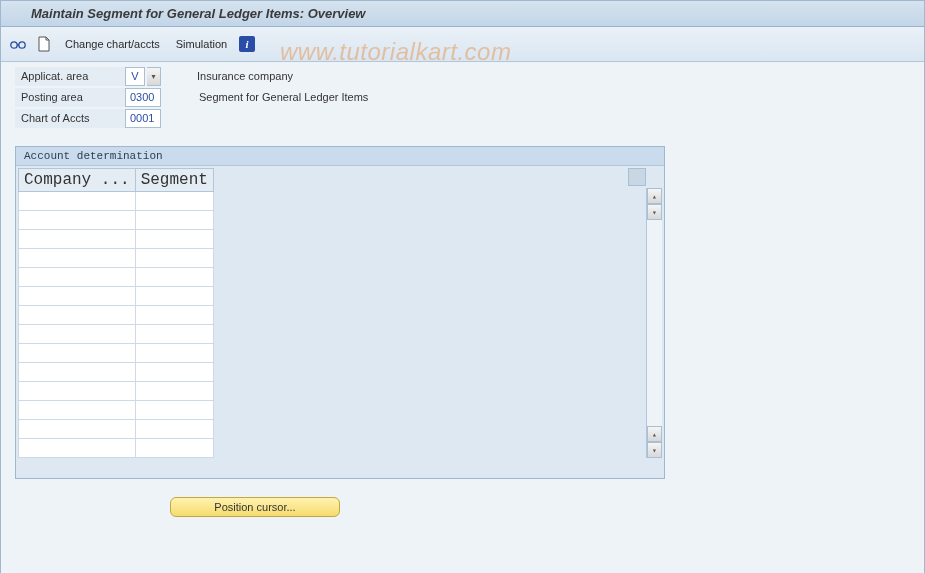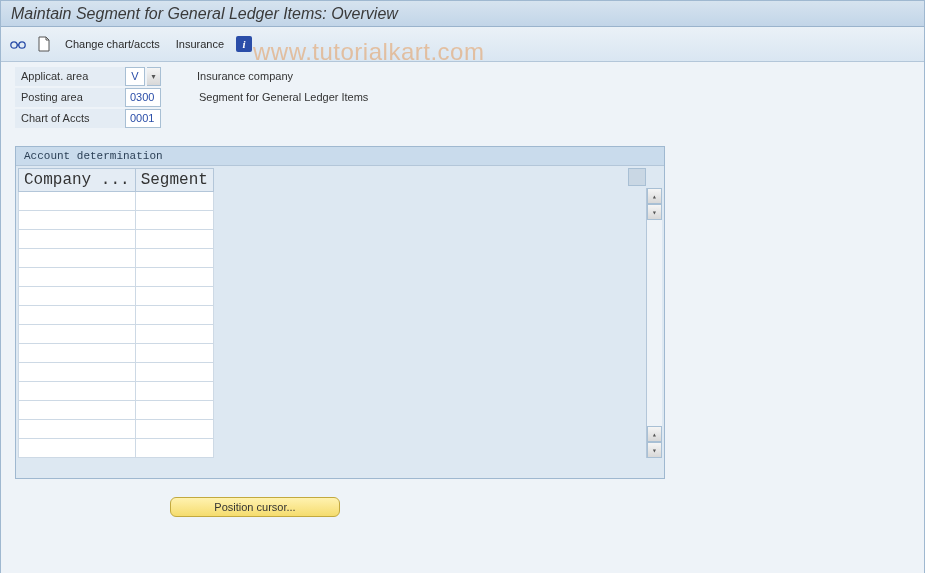--- a/index.html
+++ b/index.html
@@ -14,24 +14,25 @@
     }
     .title-bar {
       background: linear-gradient(#d6e3ef, #c2d5e8);
       border-bottom: 1px solid #9ab3cc;
       padding: 4px 10px;
       height: 26px;
       display: flex;
       align-items: center;
     }
     .title-bar h1 {
-      font-size: 16px;
-      font-weight: normal;
+      font-size: 13px;
+      font-weight: bold;
       font-style: italic;
       color: #3a3a3a;
+      margin-left: 20px;
     }
     .toolbar {
       background: linear-gradient(#eaf1f7, #d9e6f2);
       border-bottom: 1px solid #b3c6d9;
       padding: 17px 8px;
       height: 26px;
       display: flex;
       align-items: center;
       gap: 8px;
     }
@@ -200,26 +201,27 @@
       font-size: 11px;
       color: #333;
       cursor: pointer;
       width: 170px;
       text-align: center;
       border-radius: 6px;
     }
     .watermark {
       position: absolute;
       top: 38px;
-      left: 253px;
+      left: 280px;
       font-size: 24px;
       color: rgba(230, 140, 60, 0.45);
       font-family: Verdana, sans-serif;
       pointer-events: none;
       letter-spacing: 0.5px;
+      font-style: italic;
     }
     .outer-border{
       border:1px solid #9fb8d0;
       height:100%;
     }
   </style>
 </head>
 <body>
 
 <div class="outer-border">
@@ -235,21 +237,21 @@
           <path d="M8 8 L10 8" stroke="#2a4da8" stroke-width="1.3"></path>
         </svg>
   </span>
   <span class="toolbar-icon">
     <svg width="14" height="16" viewBox="0 0 14 16">
           <path d="M2 1 L9 1 L12 4 L12 15 L2 15 Z" fill="#fff" stroke="#555" stroke-width="1"></path>
           <path d="M9 1 L9 4 L12 4" fill="none" stroke="#555" stroke-width="1"></path>
         </svg>
   </span>
   <span class="toolbar-text">Change chart/accts</span>
-  <span class="toolbar-text">Insurance</span>
+  <span class="toolbar-text">Simulation</span>
   <span class="info-icon">i</span>
 </div>
 
 <div class="content-area">
 
   <div class="header-fields">
     <div class="field-row">
       <div class="field-label">Applicat. area</div>
       <div class="field-value short">V</div>
       <div class="dropdown-btn">▾</div>

